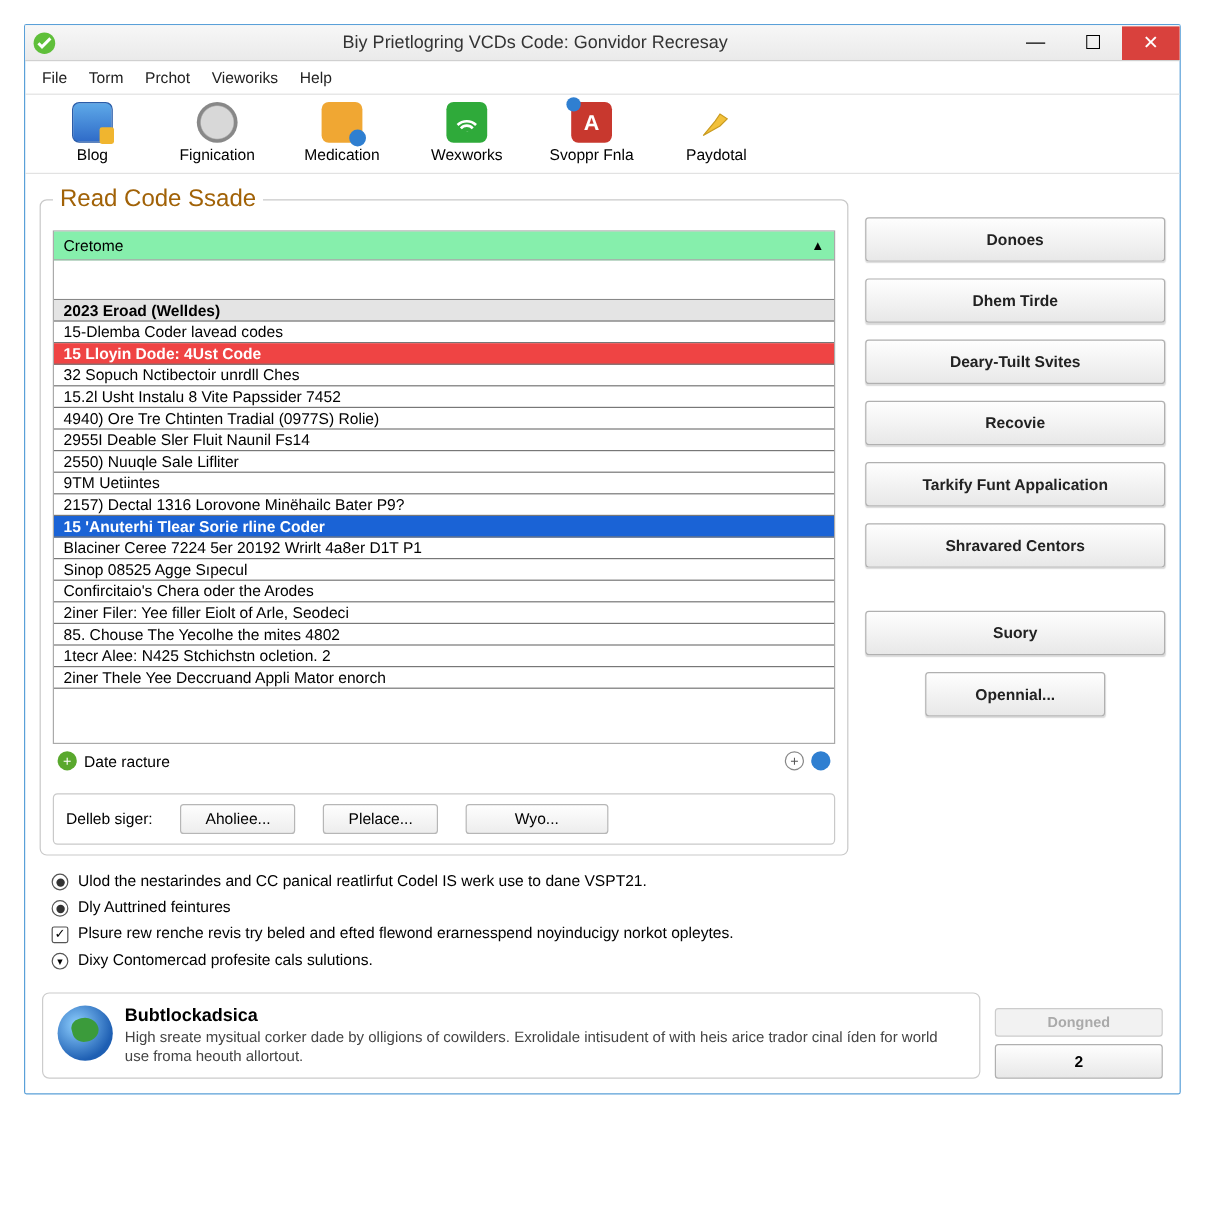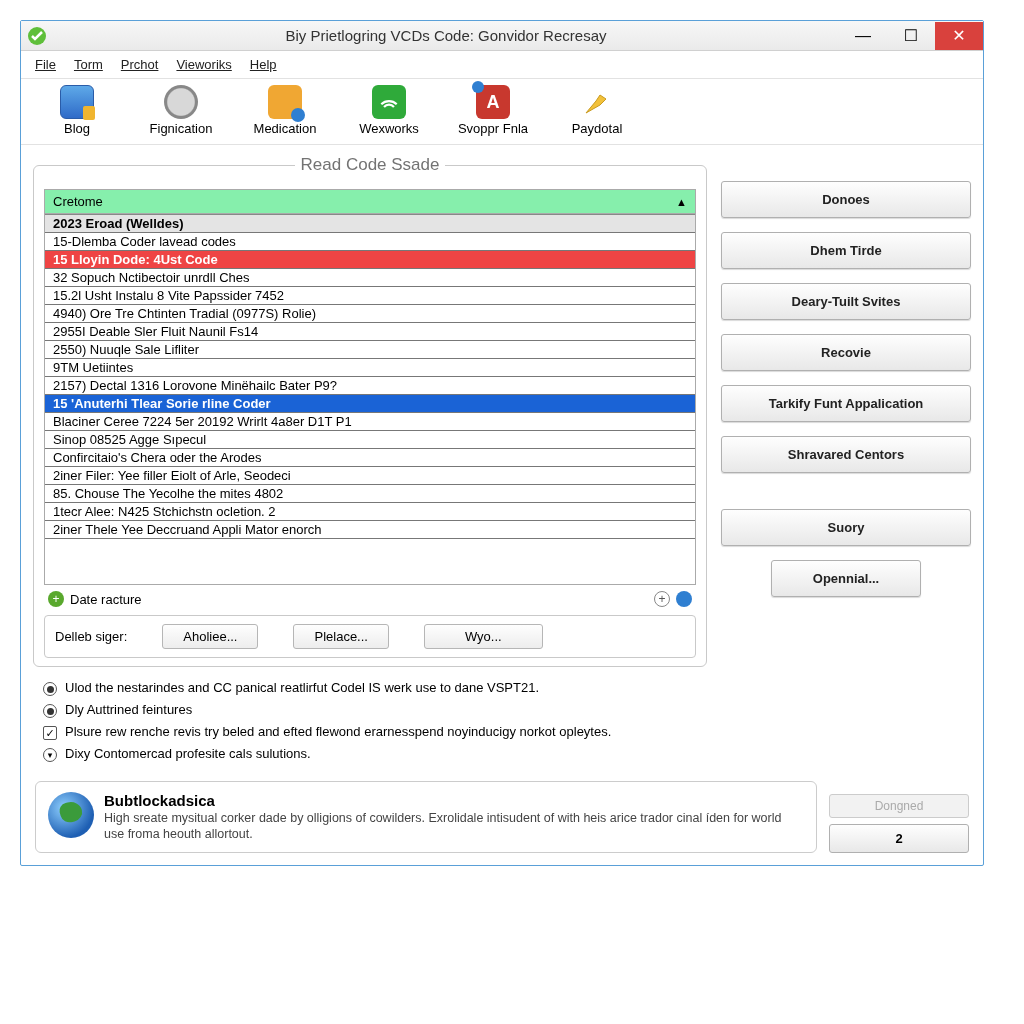--- a/index.html
+++ b/index.html
@@ -3,58 +3,58 @@
 <meta charset="utf-8">
 <style>
 * { box-sizing: border-box; margin: 0; padding: 0; font-family: "Segoe UI", Tahoma, sans-serif; font-size: 13px; }
 body { background: #fff; width: 1024px; height: 1024px; overflow: hidden; }
 .window { border: 1px solid #5aa0d8; border-radius: 2px; margin: 20px; width: 964px; background: #fff; }
 .titlebar { display: flex; align-items: center; height: 30px; background: linear-gradient(#f7f7f7,#eaeaea); border-bottom: 1px solid #d0d0d0; }
 .titlebar .appicon { width: 20px; height: 20px; margin: 0 6px; }
 .titlebar .title { flex: 1; text-align: center; font-size: 15px; color: #333; }
 .titlebar .winbtn { width: 48px; height: 28px; display: flex; align-items: center; justify-content: center; font-size: 16px; }
 .titlebar .close { background: #d9413d; color: #fff; }
-.menubar { display: flex; gap: 18px; padding: 6px 14px; border-bottom: 1px solid #e2e2e2; color: #222; text-decoration: underline; }
+.menubar { display: flex; gap: 18px; padding: 6px 14px; border-bottom: 1px solid #e2e2e2; color: #222; }
 .menubar div { cursor: default; }
 .toolbar { display: flex; gap: 12px; padding: 6px 10px 8px 10px; border-bottom: 1px solid #e2e2e2; }
 .tb-item { display: flex; flex-direction: column; align-items: center; width: 92px; }
 .tb-item .icon { width: 34px; height: 34px; border-radius: 6px; margin-bottom: 2px; }
 .body { display: flex; padding: 10px 12px 4px 12px; gap: 14px; }
 .left { flex: 1; border: 1px solid #c9c9c9; border-radius: 6px; padding: 8px 10px; }
-.left legend { font-size: 17px; color: #737373; padding: 0 6px; text-align: center; }
+.left legend { font-size: 20px; color: #a16207; padding: 0 6px; }
 .listwrap { margin-top: 6px; border: 1px solid #aaa; position: relative; }
 .list-header { border-bottom: 1px solid #aaa; padding: 4px 8px; background: #86efac; display: flex; justify-content: space-between; align-items: center; }
-.list { height: 370px; overflow-y: auto; }
+.list { height: 370px; overflow-y: auto; margin-top: 32px; }
 .row { border-bottom: 1px solid #777; padding: 1px 8px; white-space: nowrap; overflow: hidden; text-overflow: ellipsis; }
 .row.bold { font-weight: bold; background: #e4e4e4; border-top: 1px solid #888; }
 .row.sel { background: #ef4444; color: #fff; font-weight: bold; }
 .row.sel2 { background: #1a63d6; color: #fff; font-weight: bold; }
 .date-row { display: flex; align-items: center; justify-content: space-between; padding: 6px 4px; }
 .date-row .left-part { display: flex; align-items: center; gap: 6px; }
 .plus { width:16px; height:16px; border-radius:8px; background:#59a82d; color:#fff; display:flex; align-items:center; justify-content:center; font-size:12px; }
 .circbtn { width:16px; height:16px; border-radius:8px; display:inline-block; }
-.below-btns { display: flex; align-items: center; gap: 35px; border: 1px solid #c9c9c9; border-radius: 4px; padding: 8px 10px; margin-top: 2px; }
+.below-btns { display: flex; align-items: center; gap: 23px; border: 1px solid #c9c9c9; border-radius: 4px; padding: 8px 10px; margin-top: 13px; }
 .btn3 { border: 1px solid #b6b6b6; background: linear-gradient(#fefefe,#ededed); border-radius: 3px; padding: 4px 20px; cursor: default; }
 .rightcol { width: 250px; display: flex; flex-direction: column; gap: 14px; padding-top: 26px; }
 .sidebtn { border: 1px solid #b0b0b0; background: linear-gradient(#fefefe,#e8e8e8); border-radius: 3px; padding: 10px 6px; text-align: center; font-weight: 600; color: #222; box-shadow: 0 1px 1px rgba(0,0,0,.15); }
 .options { padding: 6px 22px 10px 22px; }
 .opt { display: flex; align-items: flex-start; gap: 8px; padding: 3px 0; }
 .radio { width: 14px; height: 14px; border: 1px solid #555; border-radius: 8px; margin-top: 2px; display:flex; align-items:center; justify-content:center; }
 .radio.sel::after { content:""; width:7px; height:7px; background:#333; border-radius:4px; }
 .check { width: 14px; height: 14px; border: 1px solid #555; border-radius: 2px; margin-top: 2px; }
 .check.sel::after { content:"✓"; font-size: 11px; display:block; text-align:center; line-height:12px; }
 .chev { width:14px; height:14px; border:1px solid #555; border-radius:8px; margin-top:2px; display:flex; align-items:center; justify-content:center; font-size:9px; }
 .bottom { display:flex; gap:12px; margin: 6px 14px 12px 14px; }
 .banner { flex:1; border:1px solid #ccc; border-radius:6px; padding: 10px 12px; display:flex; gap:10px; align-items: flex-start; }
 .globe { width:46px; height:46px; border-radius:24px; background: radial-gradient(circle at 35% 35%, #8fd0ff, #1e5fb3 70%); position:relative; flex-shrink:0; }
 .globe::after { content:""; position:absolute; left:12px; top:10px; width:22px; height:20px; background:#3b9b3b; border-radius:40% 60% 50% 50%; transform:rotate(-15deg); }
 .banner h3 { font-weight: bold; font-size: 15px; margin-bottom: 2px; }
 .banner p { font-size: 12.5px; color: #444; line-height: 1.25; }
 .bottom-right { width: 140px; display:flex; flex-direction:column; gap:6px; justify-content:flex-end; }
-.disbtn { border:1px solid #ccc; background:#f2f2f2; color:#aaa; text-align:center; padding:4px 0; border-radius:3px; font-size:12px; }
+.disbtn { border:1px solid #ccc; background:#f2f2f2; color:#aaa; text-align:center; padding:4px 0; border-radius:3px; font-size:12px;font-weight:bold; }
 .numbtn { border:1px solid #b0b0b0; background:linear-gradient(#fefefe,#e8e8e8); text-align:center; padding:6px 0; border-radius:3px; font-weight:600; }
 fieldset { border:1px solid #c9c9c9; border-radius:6px; padding:4px 10px 10px 10px; }
 </style>
 </head>
 <body>
 
 <div class="window">
   <div class="titlebar">
     <span class="appicon">
       <svg viewBox="0 0 20 20">

